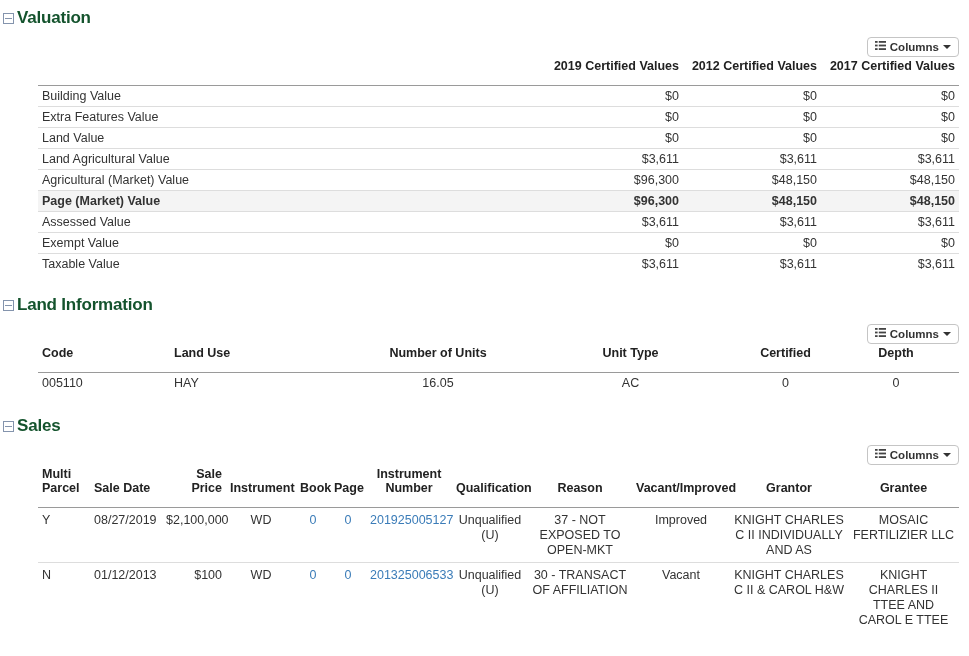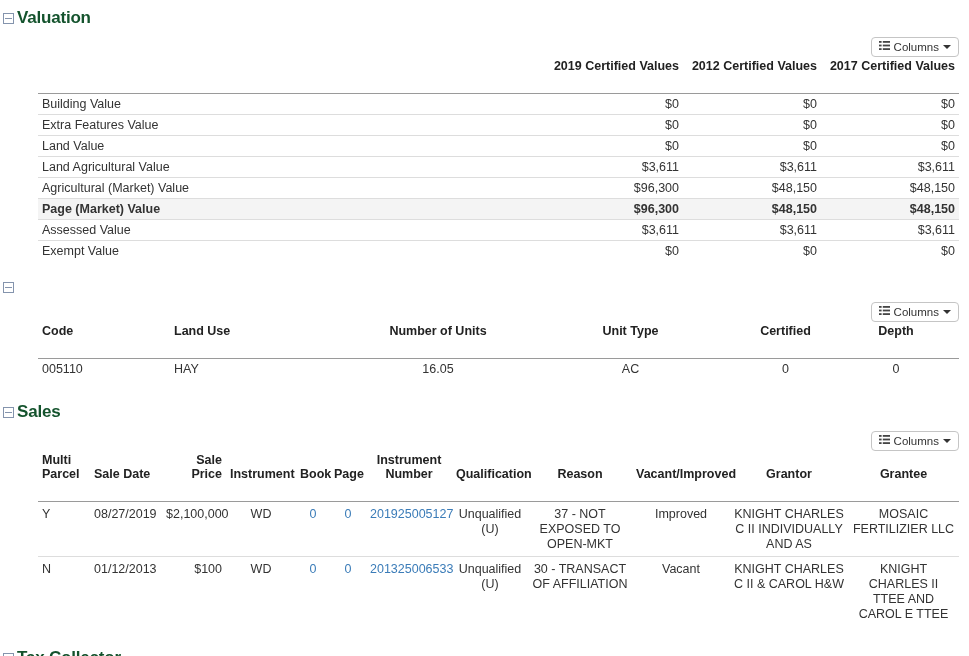--- a/index.html
+++ b/index.html
@@ -13,27 +13,27 @@
   .collapse-box{width:9px;height:9px;border:1px solid #8494ad;position:relative;display:inline-block;margin-right:3px;flex:0 0 auto;cursor:pointer;background:#fff;}
   .collapse-box::after{content:"";position:absolute;left:1px;right:1px;top:4px;height:1px;background:#8494ad;}
   #valuation-heading{margin-top:8px;}
   #land-heading{margin-top:21px;}
   #sales-heading{margin-top:23px;}
   #taxcollector-heading{margin-top:22px;}
 
   
   .tbl-wrap{margin-left:38px;width:921px;}
   .toolbar{display:flex;justify-content:flex-end;margin-top:9px;}
-  .columns-btn{display:inline-flex;align-items:center;gap:4px;border:1px solid #c5c5c5;border-radius:4px;background:#fff;padding:2px 7px;font-size:11.5px;line-height:13px;color:#333;cursor:pointer;font-family:inherit;}
+  .columns-btn{display:inline-flex;align-items:center;gap:4px;border:1px solid #c5c5c5;border-radius:4px;background:#fff;padding:2px 7px;font-size:11.5px;line-height:13px;color:#333;cursor:pointer;font-family:inherit;font-weight:bold;}
   .caret{width:0;height:0;border-left:4px solid transparent;border-right:4px solid transparent;border-top:4px solid #333;display:inline-block;}
   .list-icon{display:inline-block;}
 
   
   table{border-collapse:collapse;table-layout:fixed;width:921px;}
-  th{font-weight:bold;padding:2px 4px 20px;border-bottom:1px solid #9a9a9a;vertical-align:bottom;color:#222;text-align:left;}
+  th{font-weight:bold;padding:2px 4px 12px;border-bottom:1px solid #9a9a9a;vertical-align:bottom;color:#222;text-align:left;}
   td{padding:3px 4px;}
   tbody tr:not(:last-child) td{border-bottom:1px solid #ddd;}
   a{color:#3b7cb8;text-decoration:none;cursor:pointer;}
 
   
   .valuation th.val,.valuation td.val{text-align:right;}
   .valuation tr.hl{background:#f4f4f4;}
   .valuation tr.hl td{font-weight:bold;}
 
   
@@ -132,26 +132,33 @@
         <td class="val">$3,611</td>
         <td class="val">$3,611</td>
         <td class="val">$3,611</td>
       </tr>
       <tr>
         <td>Exempt Value</td>
         <td class="val">$0</td>
         <td class="val">$0</td>
         <td class="val">$0</td>
       </tr>
+      <tr>
+        <td>Taxable Value</td>
+        <td class="val">$3,611</td>
+        <td class="val">$3,611</td>
+        <td class="val">$3,611</td>
+      </tr>
     </tbody>
   </table>
 </div>
 
 <div class="section-heading" id="land-heading">
   <span class="collapse-box"></span>
+  <h2>Land Information</h2>
 </div>
 
 <div class="tbl-wrap">
   <div class="toolbar">
     <button class="columns-btn">
       <span class="list-icon">
         <svg width="11" height="11" viewBox="0 0 11 11">
             <g fill="#444">
               <rect x="0" y="1" width="2.6" height="1.8"></rect>
               <rect x="0" y="4.6" width="2.6" height="1.8"></rect>

